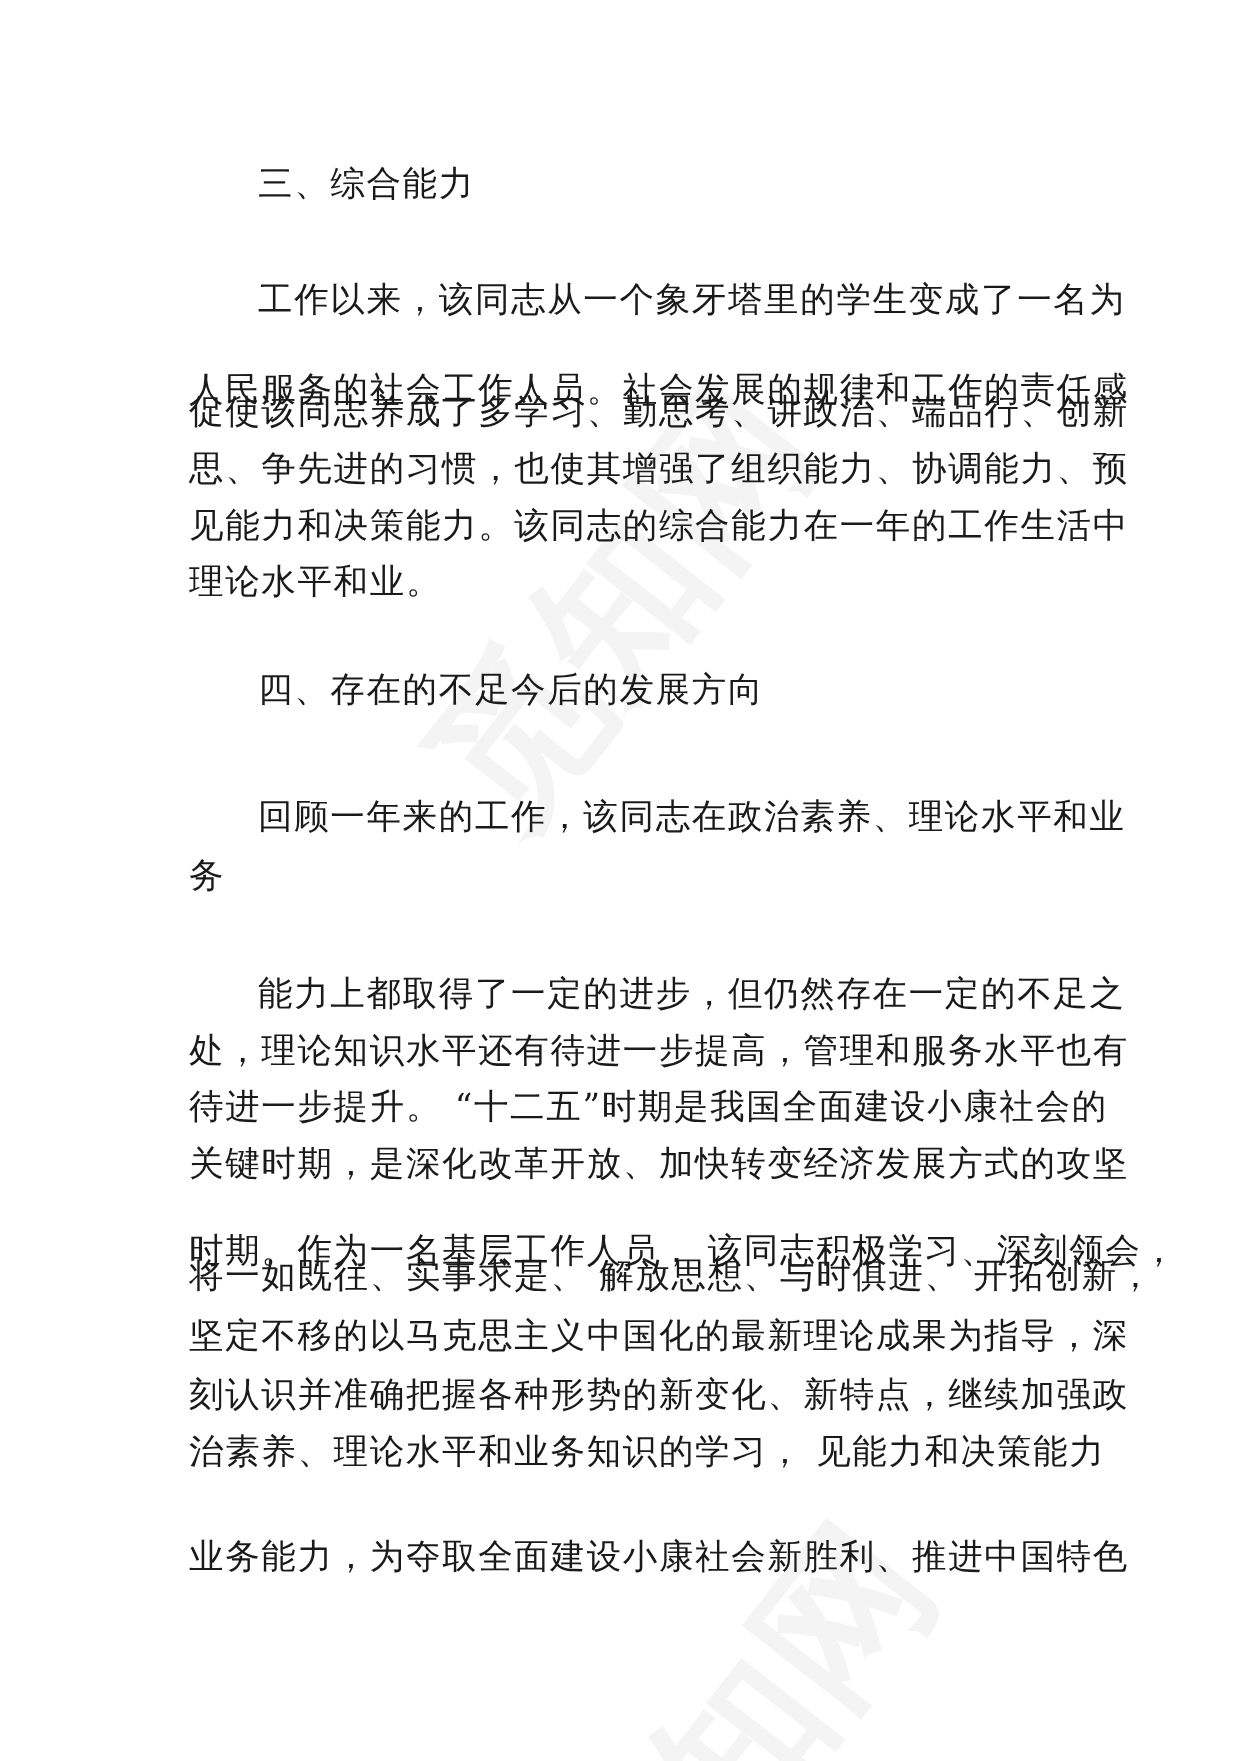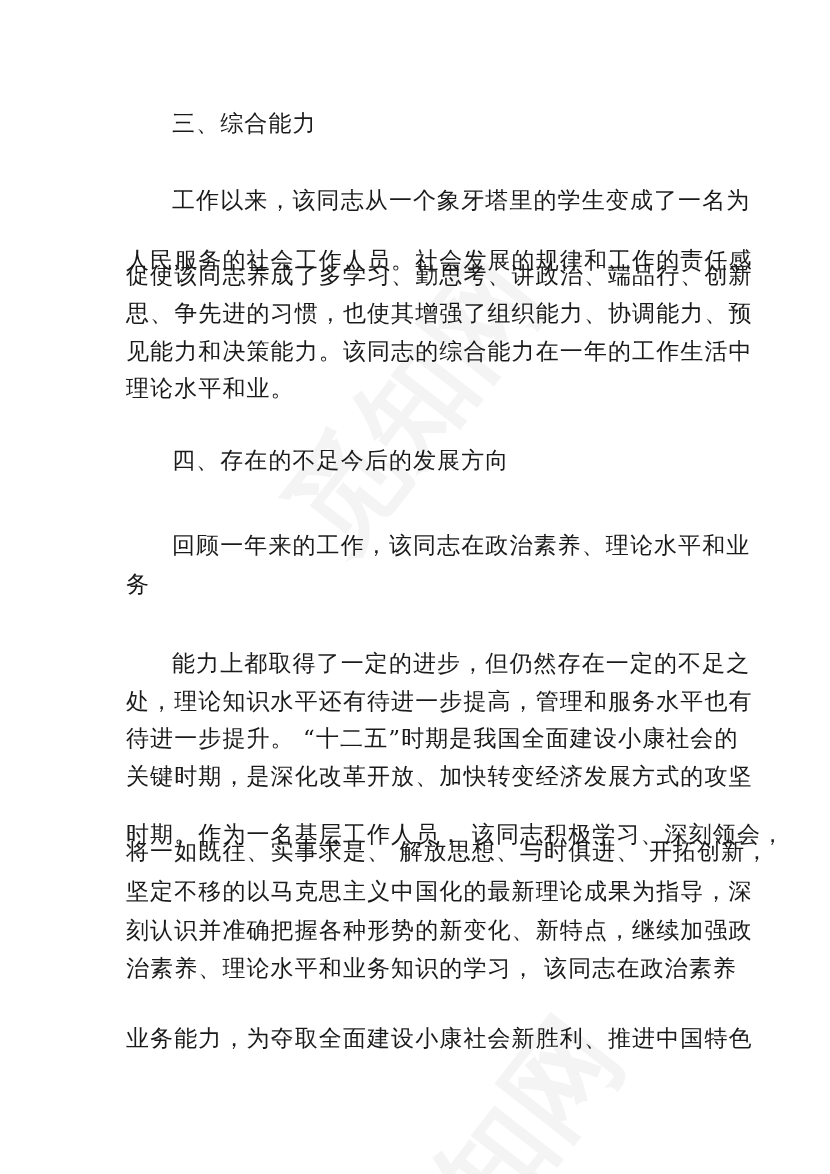--- a/index.html
+++ b/index.html
@@ -65,16 +65,16 @@
   <div class="line" style="top:569px;">务</div>
 
   <div class="line indent" style="top:648px;">能力上都取得了一定的进步，但仍然存在一定的不足之</div>
   <div class="line" style="top:686px;text-align:center;">处，理论知识水平还有待进一步提高，管理和服务水平也有</div>
   <div class="line" style="top:761px;">关键时期，是深化改革开放、加快转变经济发展方式的攻坚</div>
   <div class="line" style="top:723px;">待进一步提升。 “十二五”时期是我国全面建设小康社会的</div>
   <div class="line" style="top:819px;">时期。作为一名基层工作人员， 该同志积极学习、深刻领会，</div>
   <div class="line" style="top:836px;">将一如既往、实事求是、 解放思想、与时俱进、 开拓创新，</div>
   <div class="line" style="top:876px;">坚定不移的以马克思主义中国化的最新理论成果为指导，深</div>
   <div class="line" style="top:915px;">刻认识并准确把握各种形势的新变化、新特点，继续加强政</div>
-  <div class="line" style="top:953px;">治素养、理论水平和业务知识的学习，  该同志在政治素养</div>
+  <div class="line" style="top:953px;">治素养、理论水平和业务知识的学习，  见能力和决策能力</div>
   <div class="line" style="top:1023px;">业务能力，为夺取全面建设小康社会新胜利、推进中国特色</div>
 
 </div>
 
 </body></html>

